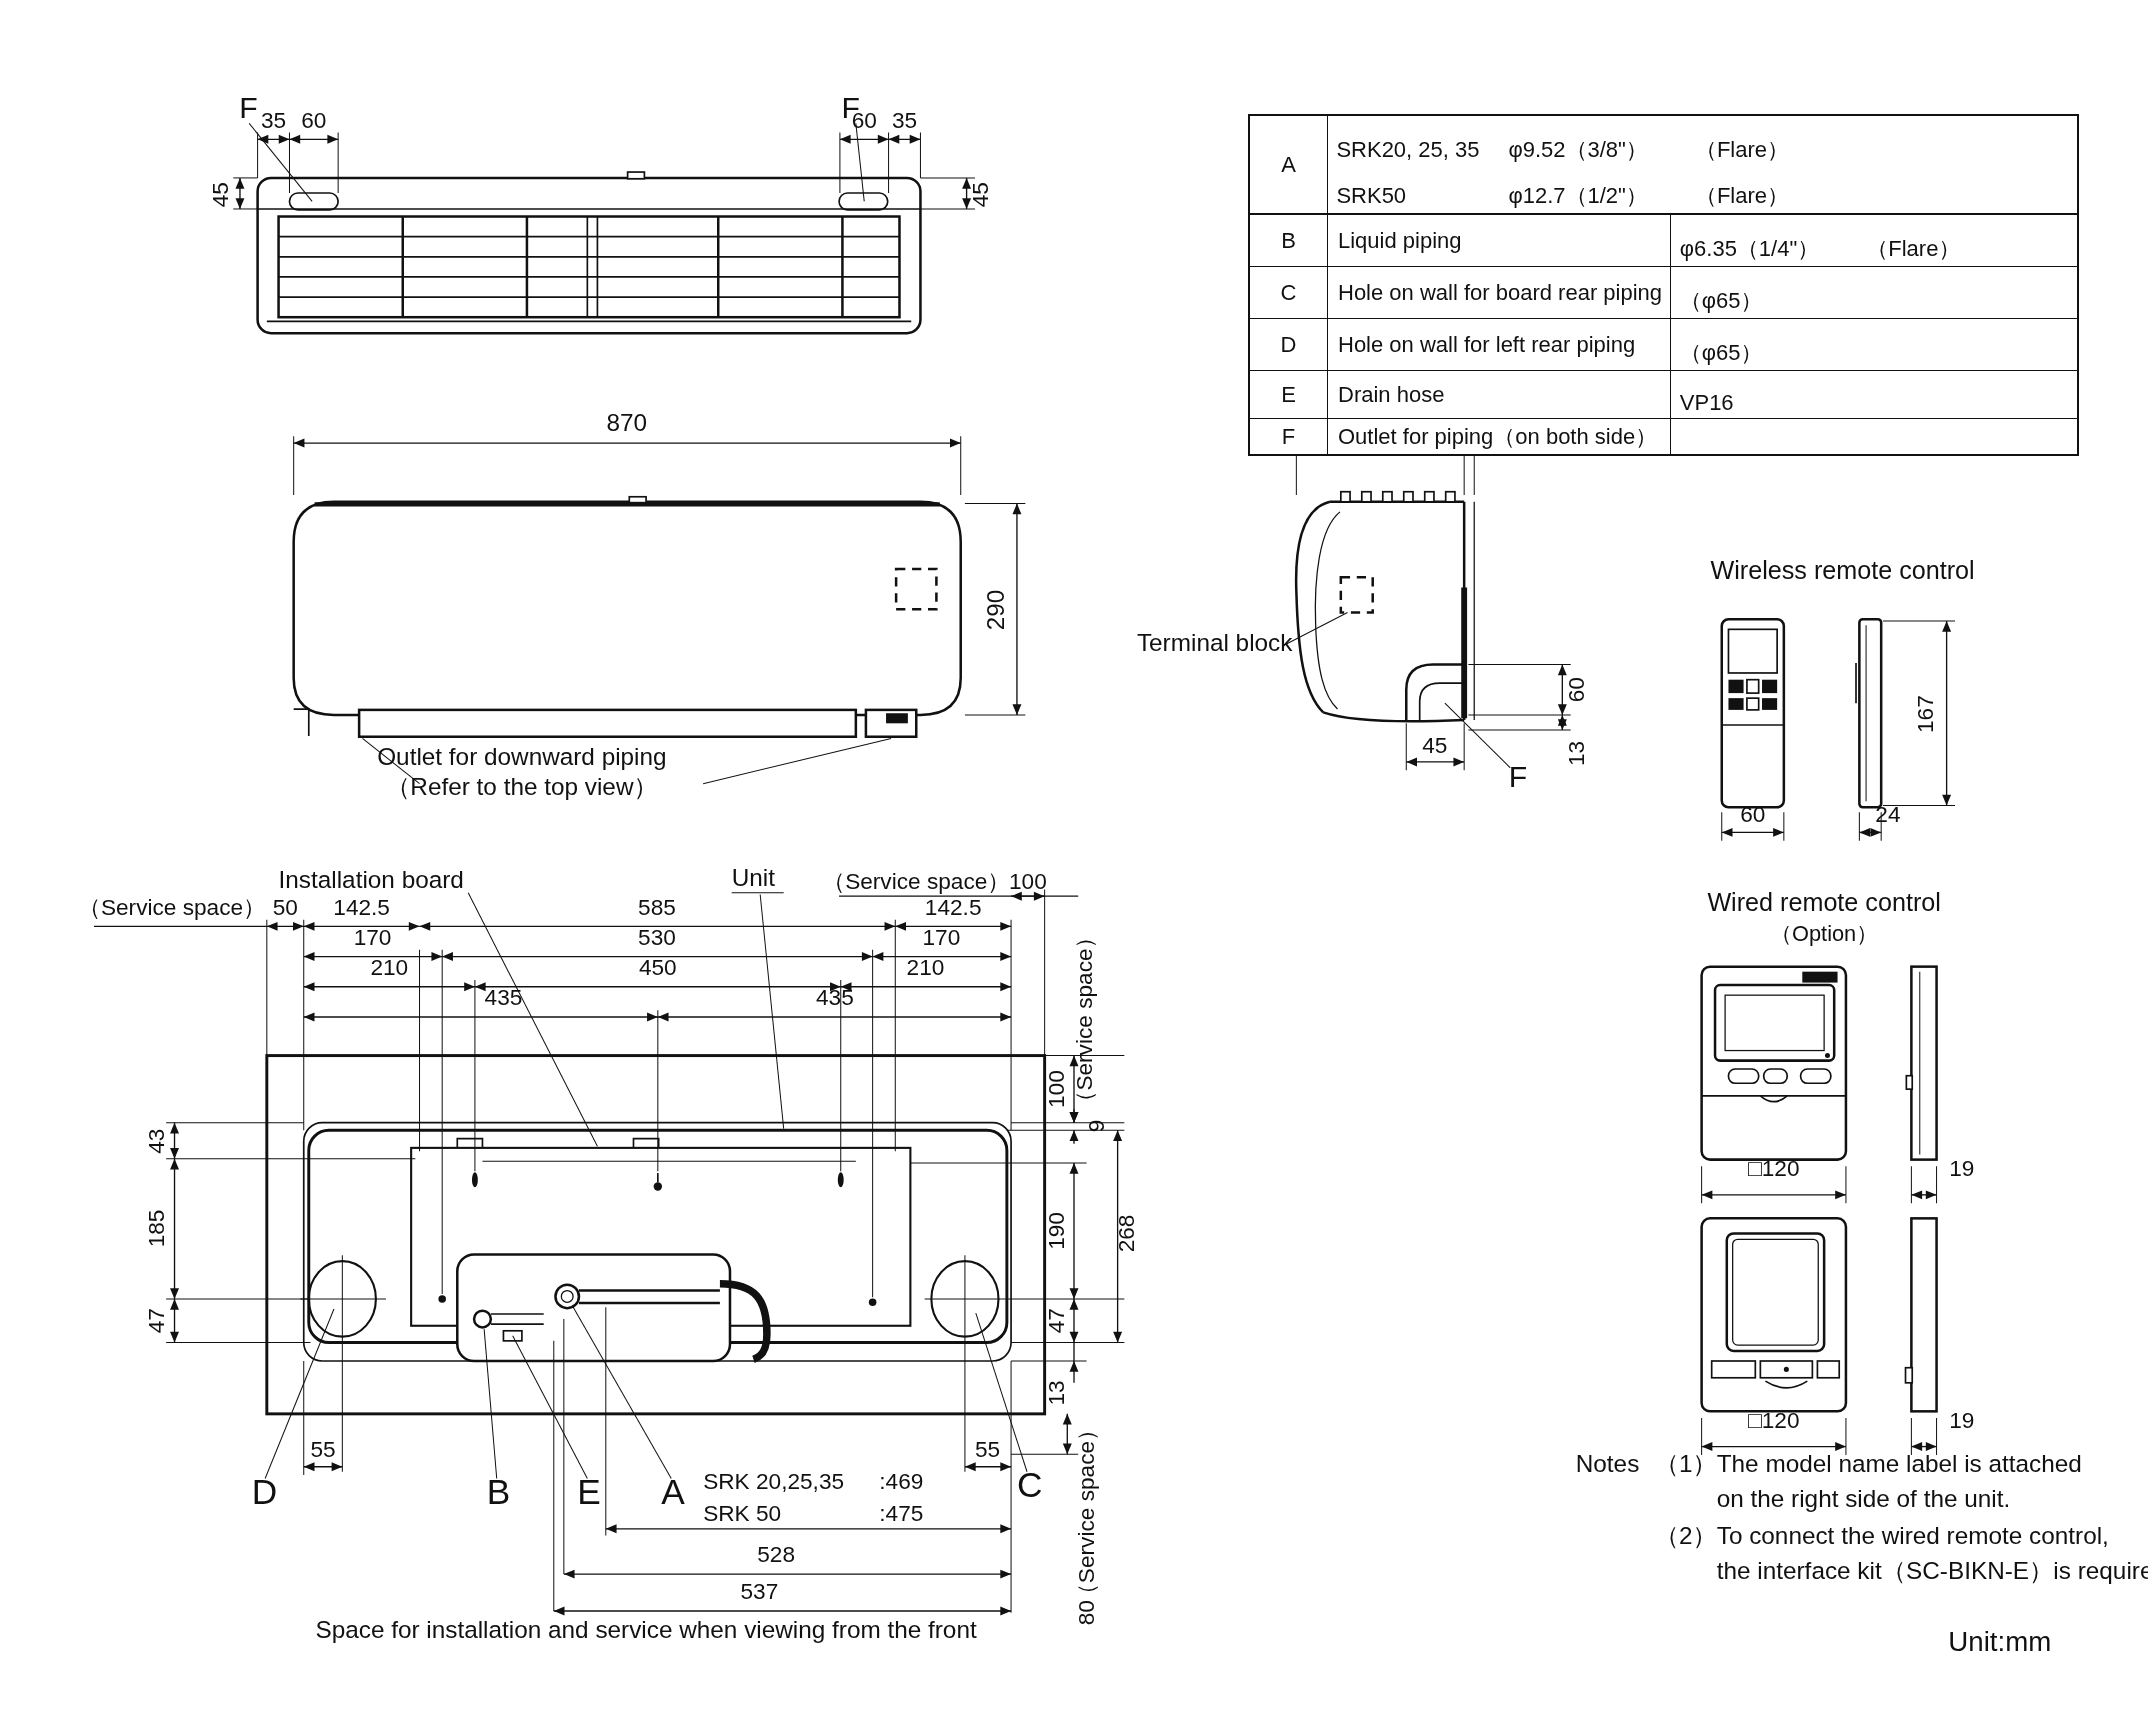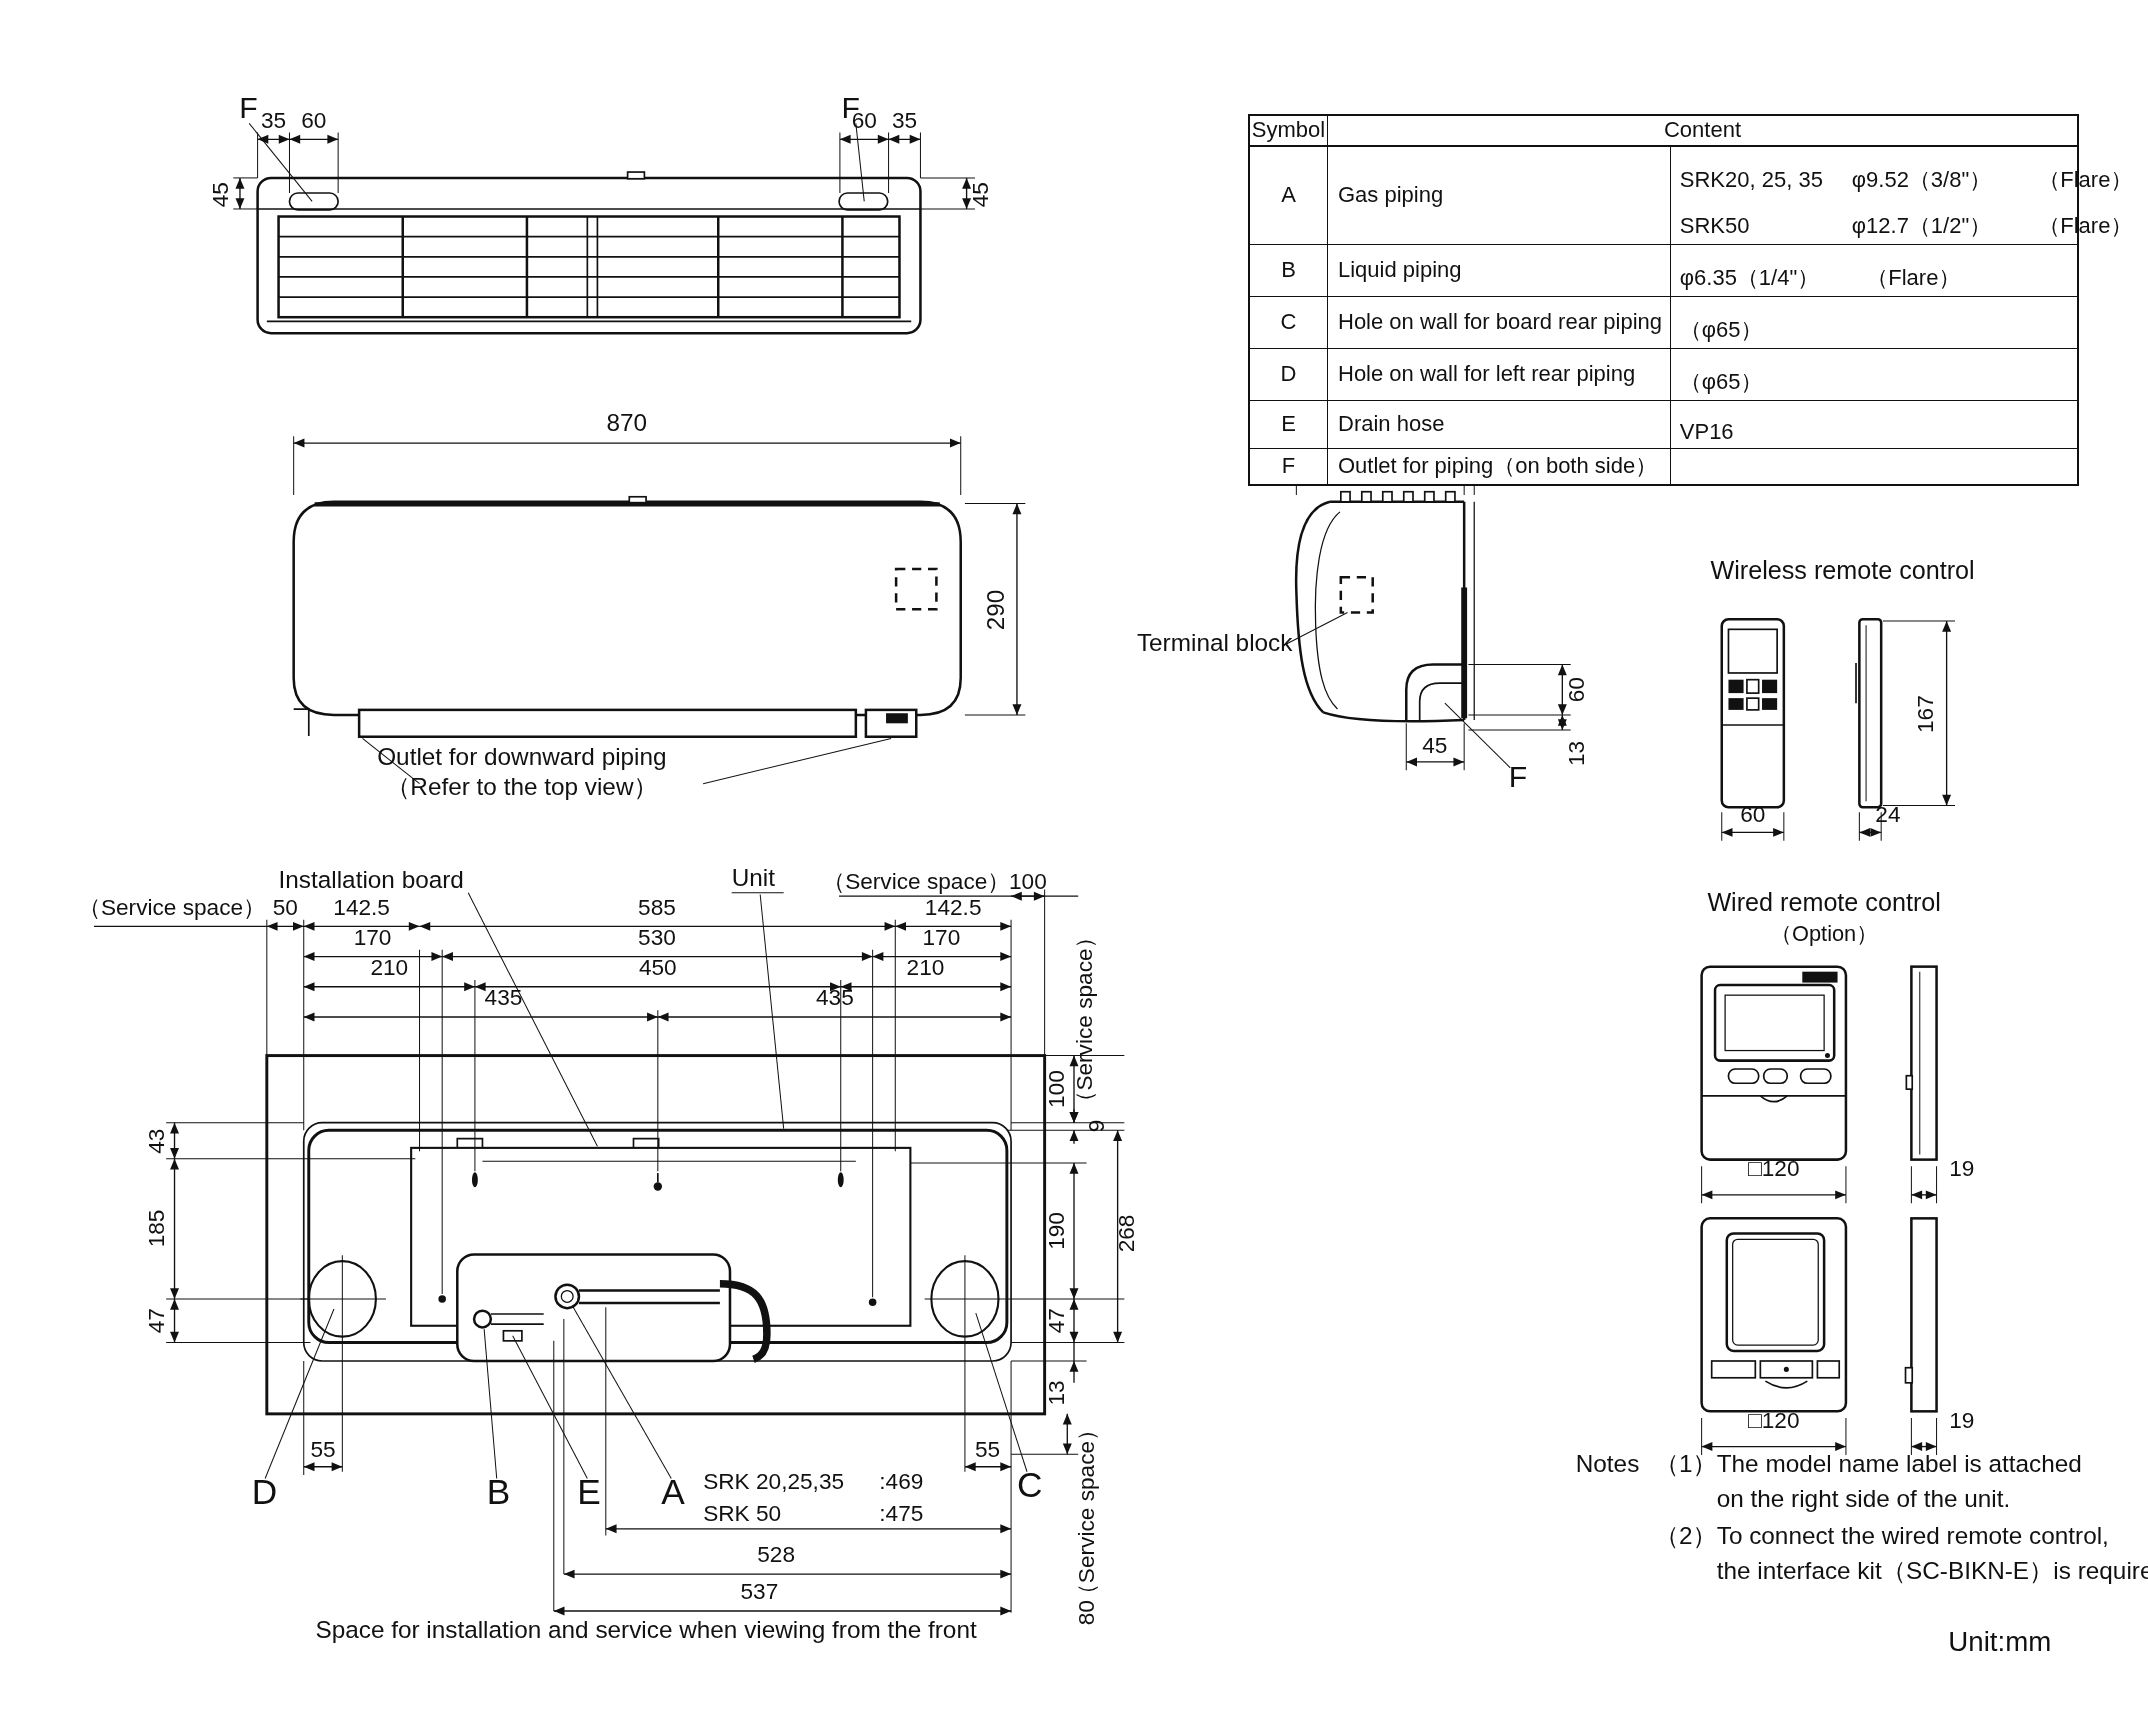--- a/index.html
+++ b/index.html
@@ -388,27 +388,22 @@
     <text x="2046" y="1754" class="t29">The model name label is attached</text>
     <text x="2046" y="1796" class="t29">on the right side of the unit.</text>
     <text x="1972" y="1840" class="t29">（2）</text>
     <text x="2046" y="1840" class="t29">To connect the wired remote control,</text>
     <text x="2046" y="1882" class="t29">the interface kit（SC-BIKN-E）is required.</text>
     <text x="2322" y="1968" class="t33">Unit:mm</text>
   </g>
 </svg>
 
 <div class="tbl">
-  <div class="trow rh34">
-    <div class="h-sym">Symbol</div>
-    <div class="h-con">Content</div>
-  </div>
   <div class="trow rh78">
     <div class="c-sym">A</div>
-    <div class="c-lab">Gas piping</div>
     <div class="c-val">
       <div class="vline">
         <span class="vmodel">SRK20, 25, 35</span>
         <span class="vspec">φ9.52（3/8"）</span>
         <span class="vflare">（Flare）</span>
       </div>
       <div class="vline">
         <span class="vmodel">SRK50</span>
         <span class="vspec">φ12.7（1/2"）</span>
         <span class="vflare">（Flare）</span>

